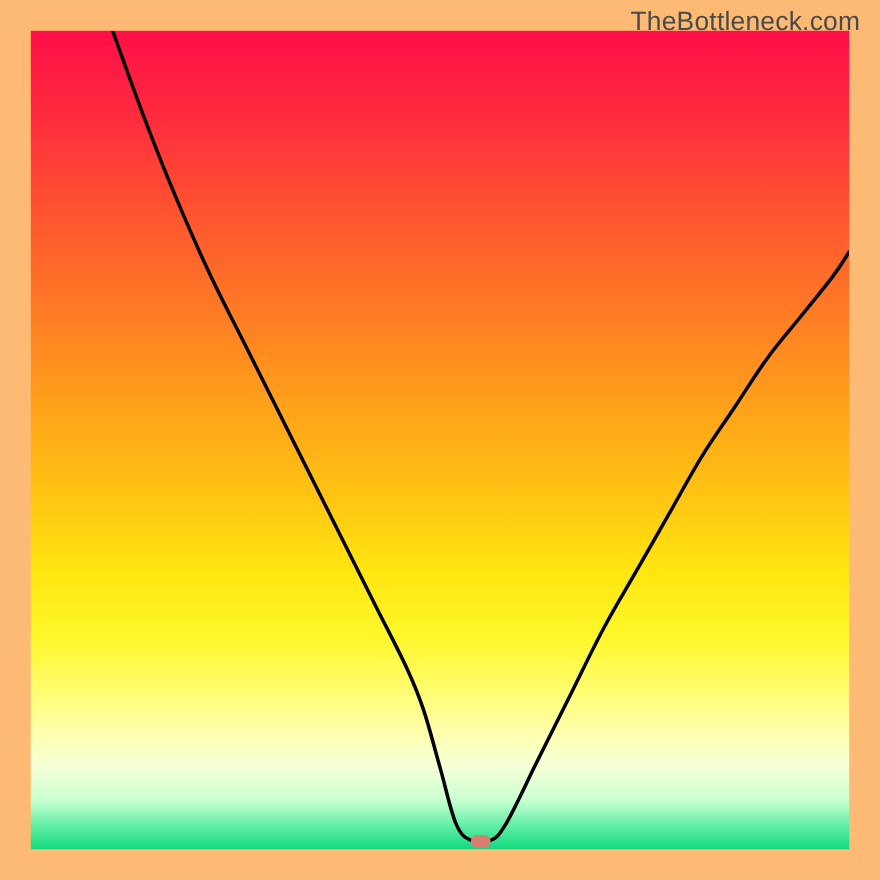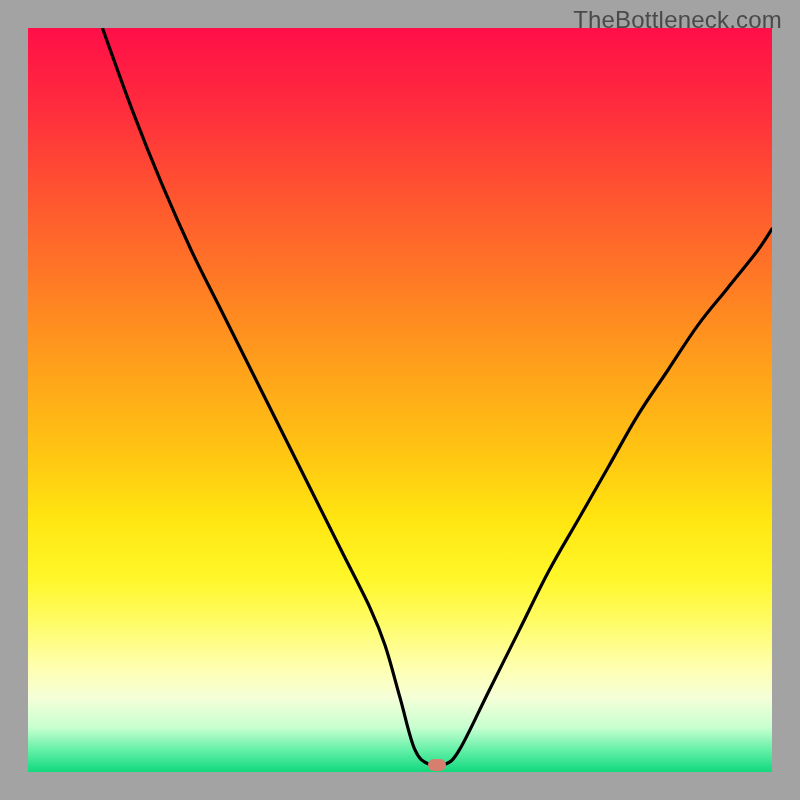--- a/index.html
+++ b/index.html
@@ -6,21 +6,21 @@
   body {
     width: 800px;
     height: 800px;
     overflow: hidden;
     font-family: Arial, Helvetica, sans-serif;
     background: #000;
   }
   .frame {
     width: 800px;
     height: 800px;
-    background: #a3a3a3;
+    background: #fdba74;
     position: relative;
   }
   .watermark {
     position: absolute;
     top: 6px;
     right: 18px;
     color: #4a4a4a;
     font-size: 24px;
     font-weight: 500;
     letter-spacing: 0.2px;

